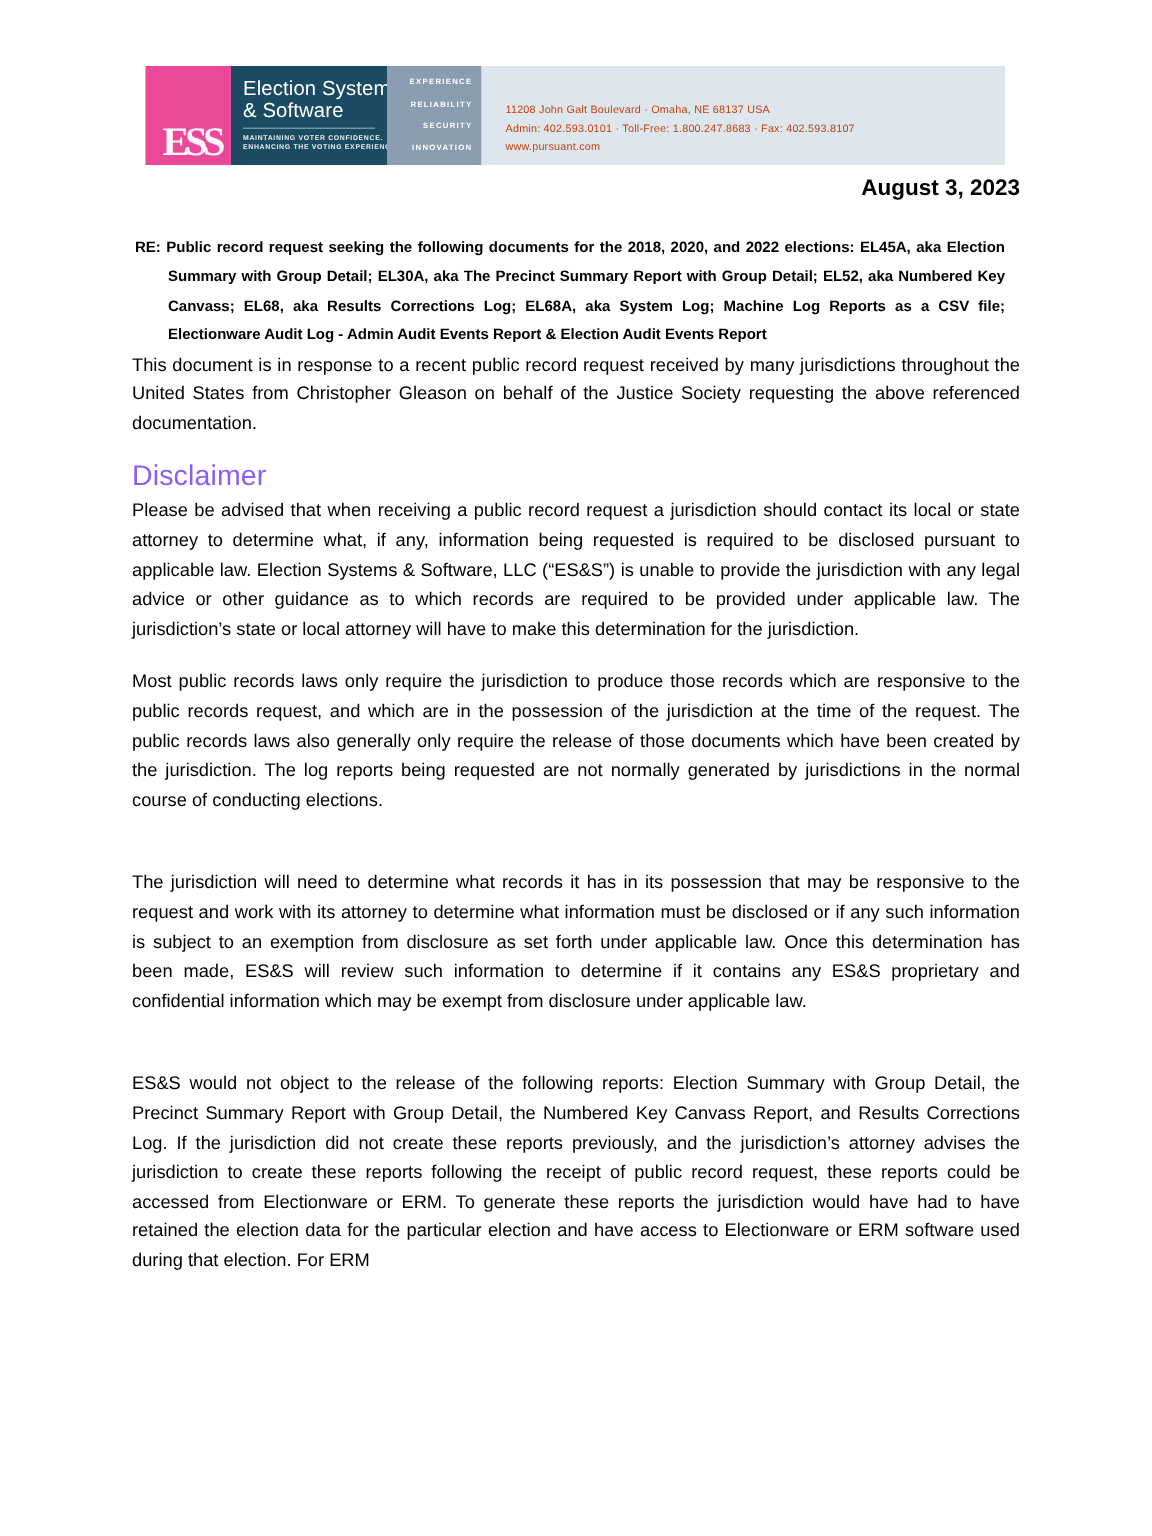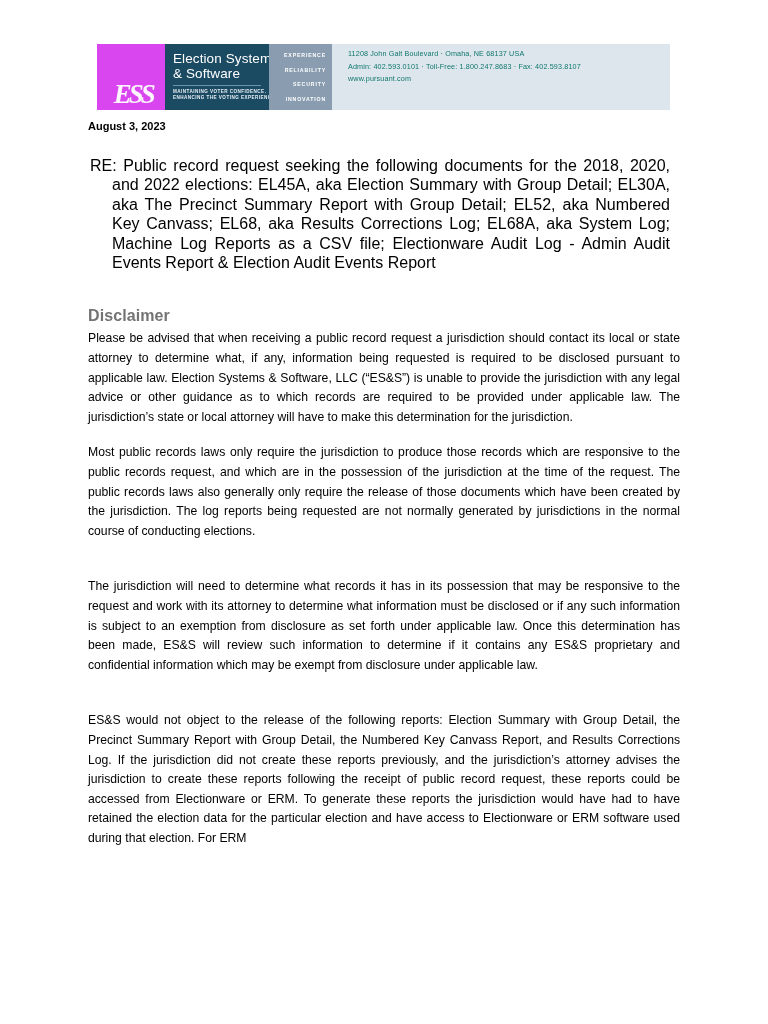--- a/index.html
+++ b/index.html
@@ -29,26 +29,25 @@
     left: 97px;
     top: 44px;
     width: 573px;
     height: 66px;
     display: flex;
     align-items: stretch;
     background: #dde6ec;
   }
 
   .lh-monogram {
-    width: 68px;
-    background: #d946ef;
+    width: 57px;
+    background: #ec4899;
     position: relative;
     flex: 0 0 auto;
     overflow: hidden;
-    font-style: italic;
   }
   .lh-monogram .ess-mark {
     position: absolute;
     left: 50%;
     bottom: 2px;
     transform: translateX(-44%);
     font-family: "Liberation Serif", serif;
     font-weight: 700;
     font-size: 27px;
     letter-spacing: -3px;
@@ -109,71 +108,71 @@
     line-height: 11.2px;
     letter-spacing: 0.85px;
     font-weight: 700;
     text-transform: uppercase;
     white-space: nowrap;
   }
 
   .lh-contact {
     flex: 1 1 auto;
     background: #dde6ec;
-    color: #0f766e;
-    padding: 4px 0 0 16px;
+    color: #c2410c;
+    padding: 23px 0 0 16px;
     box-sizing: border-box;
   }
   .lh-contact div {
     font-size: 7.2px;
     line-height: 12.6px;
     letter-spacing: 0.15px;
     white-space: nowrap;
   }
 
   
   .doc {
     position: absolute;
     left: 88px;
     top: 118px;
     width: 592px;
   }
 
   .date-line {
-    text-align: left;
-    font-size: 11px;
+    text-align: right;
+    font-size: 15px;
     font-weight: 700;
     line-height: 16px;
     margin: 0 0 22px 0;
   }
 
   .re-block {
-    margin: 0 0 34px 0;
+    margin: 0 0 0 0;
     padding: 0 10px 0 24px;
     text-align: justify;
     text-justify: inter-word;
-    font-size: 16px;
-    font-weight: 400;
+    font-size: 10px;
+    font-weight: 700;
     line-height: 19.4px;
     text-indent: -22px;
   }
 
   p.body-para {
     margin: 0 0 16px 0;
     text-align: justify;
     text-justify: inter-word;
     font-size: 12.2px;
     line-height: 19.6px;
   }
   p.body-para:last-child { margin-bottom: 0; margin-top: 36px; }
 
   h2.section-heading {
-    font-size: 16px;
-    font-weight: 700;
-    color: #737373;
+    font-size: 19px;
+    font-weight: 400;
+    color: #8b5cf6;
     margin: 0 0 3px 0;
     line-height: 20px;
     letter-spacing: 0.1px;
   }
 
   .section-block { margin-bottom: 2px; }
 </style>
 </head>
 <body>
 
@@ -207,20 +206,21 @@
     </div>
 
   </div>
 
   <div class="doc">
 
     <div class="date-line">August 3, 2023</div>
 
     <div class="re-block">RE: Public record request seeking the following documents for the 2018, 2020, and 2022 elections: EL45A, aka Election Summary with Group Detail; EL30A, aka The Precinct Summary Report with Group Detail; EL52, aka Numbered Key Canvass; EL68, aka Results Corrections Log; EL68A, aka System Log; Machine Log Reports as a CSV file; Electionware Audit Log - Admin Audit Events Report &amp; Election Audit Events Report</div>
 
+    <p class="body-para">This document is in response to a recent public record request received by many jurisdictions throughout the United States from Christopher Gleason on behalf of the Justice Society requesting the above referenced documentation.</p>
 
     <div class="section-block">
       <h2 class="section-heading">Disclaimer</h2>
       <p class="body-para">Please be advised that when receiving a public record request a jurisdiction should contact its local or state attorney to determine what, if any, information being requested is required to be disclosed pursuant to applicable law. Election Systems &amp; Software, LLC (“ES&amp;S”) is unable to provide the jurisdiction with any legal advice or other guidance as to which records are required to be provided under applicable law. The jurisdiction’s state or local attorney will have to make this determination for the jurisdiction.</p>
       <p class="body-para">Most public records laws only require the jurisdiction to produce those records which are responsive to the public records request, and which are in the possession of the jurisdiction at the time of the request.  The public records laws also generally only require the release of those documents which have been created by the jurisdiction. The log reports being requested are not normally generated by jurisdictions in the normal course of conducting elections.</p>
       <p class="body-para">The jurisdiction will need to determine what records it has in its possession that may be responsive to the request and work with its attorney to determine what information must be disclosed or if any such information is subject to an exemption from disclosure as set forth under applicable law. Once this determination has been made, ES&amp;S will review such information to determine if it contains any ES&amp;S proprietary and confidential information which may be exempt from disclosure under applicable law.</p>
     </div>
 
     <div class="section-block">
       <p class="body-para">ES&amp;S would not object to the release of the following reports: Election Summary with Group Detail, the Precinct Summary Report with Group Detail, the Numbered Key Canvass Report, and Results Corrections Log. If the jurisdiction did not create these reports previously, and the jurisdiction’s attorney advises the jurisdiction to create these reports following the receipt of public record request, these reports could be accessed from Electionware or ERM.  To generate these reports the jurisdiction would have had to have retained the election data for the particular election and have access to Electionware or ERM software used during that election. For ERM</p>

